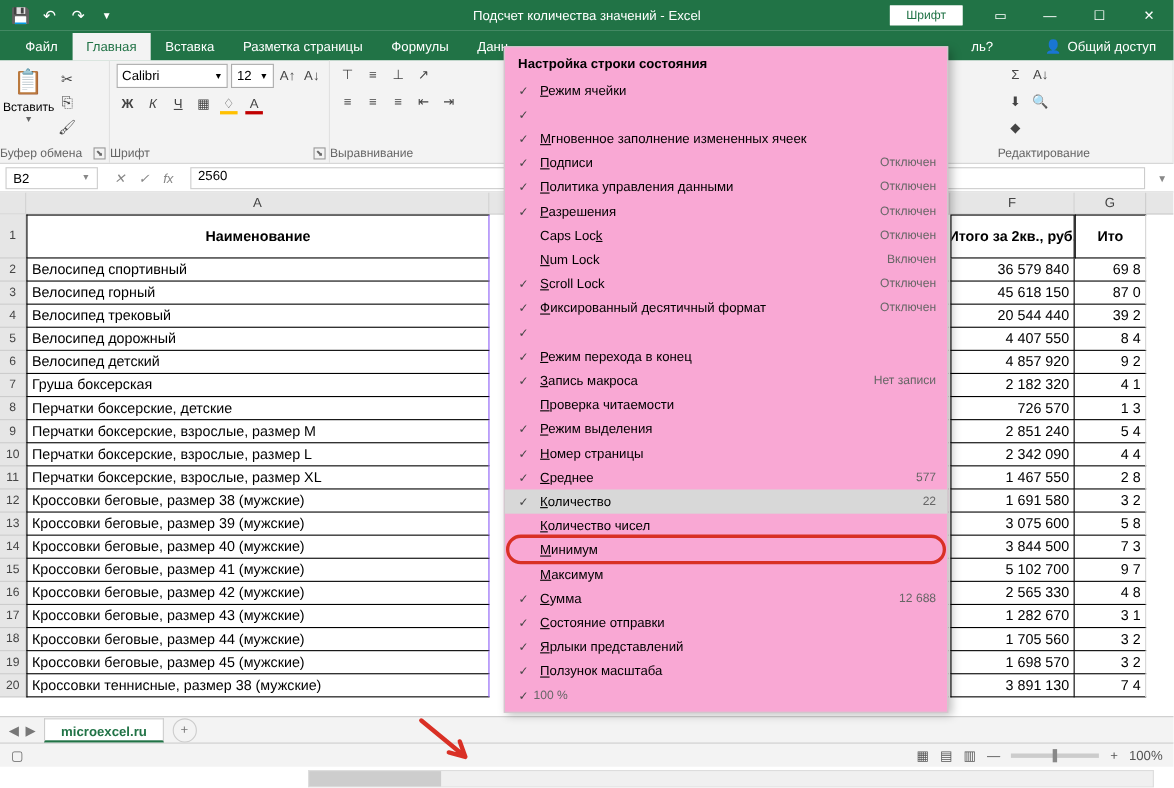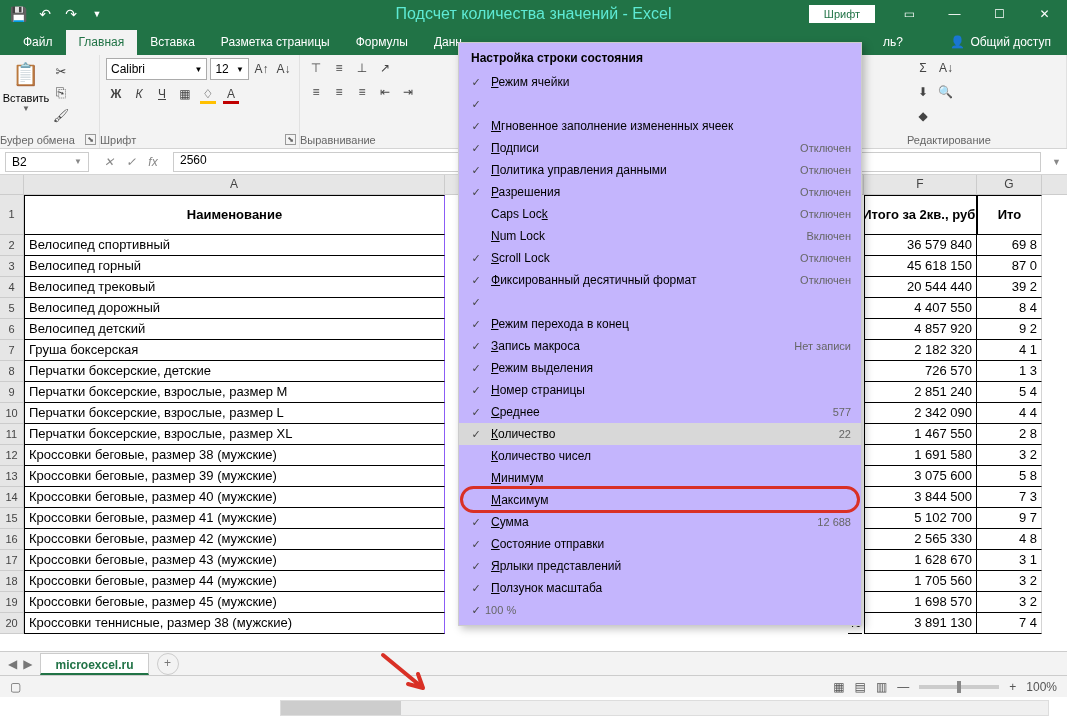--- a/index.html
+++ b/index.html
@@ -1,20 +1,20 @@
 <!DOCTYPE html>
 <html><head>
 <meta charset="utf-8">
 <style>
 *{margin:0;padding:0;box-sizing:border-box;font-family:"Segoe UI",Tahoma,sans-serif;font-size:12px}
 body{background:#fff;width:1067px;height:716px;overflow:hidden;position:relative}
 .titlebar{height:28px;background:#217346;display:flex;align-items:center;color:#fff;position:relative}
 .qat{display:flex;align-items:center;padding-left:8px;gap:4px}
 .qat-btn{width:22px;height:22px;display:flex;align-items:center;justify-content:center;color:#fff;font-size:14px}
-.title-text{position:absolute;left:50%;transform:translateX(-50%);color:#5eead4;font-size:16px}
+.title-text{position:absolute;left:50%;transform:translateX(-50%);color:#ffffff;font-size:12px}
 .winbtns{margin-left:auto;display:flex;align-items:center}
 .winbtn{width:45px;height:28px;display:flex;align-items:center;justify-content:center;color:#fff;font-size:12px}
 .loginbtn{background:#fff;color:#217346;padding:2px 14px;margin-right:12px;font-size:11px;border:1px solid #fff}
 .ribbontabs{height:27px;background:#217346;display:flex;align-items:flex-end;padding-left:10px}
 .rtab{padding:0 13px;height:25px;line-height:25px;color:#fff;font-size:12px;cursor:pointer}
 .rtab.active{background:#f3f3f3;color:#217346}
 .rtab.share{margin-left:auto;display:flex;align-items:center;gap:5px;padding-right:16px}
 .ribbon{height:94px;background:#f3f3f3;border-bottom:1px solid #d4d4d4;display:flex;position:relative}
 .rgroup{border-right:1px solid #e1e1e1;padding:3px 6px 2px;display:flex;flex-direction:column;position:relative}
 .rgroup-label{position:absolute;bottom:2px;left:0;right:0;text-align:left;font-size:11px;color:#666}
@@ -49,21 +49,21 @@
 .cell.colA{width:421px;border-left:1px solid #000;border-right:1px solid #8b5cf6;border-bottom:1px solid #000}
 .cell.colF{width:113px;text-align:right;border-right:1px solid #000;border-bottom:1px solid #000;border-left:1px solid #000}
 .cell.colG{width:65px;text-align:right;border-right:1px solid #d4d4d4;border-bottom:1px solid #000}
 .gap-col{width:419px}
 .sheet-tabs{height:24px;border-top:1px solid #ccc;display:flex;align-items:center;background:#f3f3f3}
 .tab-nav{display:flex;padding:0 8px;gap:6px;color:#777;font-size:10px}
 .sheet-tab{padding:0 14px;height:22px;line-height:22px;border:1px solid #ccc;border-bottom:2px solid #217346;background:#fff;color:#217346;font-weight:bold;font-size:12px}
 .add-sheet{width:22px;height:22px;border:1px solid #ccc;border-radius:50%;margin-left:8px;text-align:center;line-height:19px;color:#777}
 .statusbar{height:22px;background:#f3f3f3;border-top:1px solid #ccc;display:flex;align-items:center;padding:0 10px}
 .sb-right{margin-left:auto;display:flex;align-items:center;gap:10px;font-size:11px;color:#555}
-.context-menu{position:absolute;left:458px;top:42px;width:404px;background:#c4b5fd;border:1px solid #ccc;box-shadow:3px 3px 8px rgba(0,0,0,0.25);z-index:100;padding-bottom:4px}
+.context-menu{position:absolute;left:458px;top:42px;width:404px;background:#f9a8d4;border:1px solid #ccc;box-shadow:3px 3px 8px rgba(0,0,0,0.25);z-index:100;padding-bottom:4px}
 .cm-title{padding:8px 12px 6px;font-weight:bold;font-size:12px}
 .cm-item{display:flex;align-items:center;height:22px;padding:0 10px 0 8px;font-size:12px;cursor:pointer}
 .cm-check{width:18px;text-align:center;color:#444;font-size:11px}
 .cm-label{flex:1;padding-left:6px}
 .cm-label u{text-decoration:underline}
 .cm-value{color:#666;font-size:11px}
 .cm-item.highlighted{background:#d8d8d8;position:relative}
 .highlight-border{position:absolute;border:3px solid #d93025;border-radius:14px;pointer-events:none;left:460px;top:486px;width:400px;height:27px;z-index:101}
 .red-arrow{position:absolute;left:378px;top:650px;width:60px;height:50px;z-index:99}
 .scroll-h{position:absolute;bottom:0;left:280px;right:18px;height:16px;background:#f0f0f0;border:1px solid #ddd}
@@ -347,21 +347,21 @@
             <span style="position:absolute;right:2px;font-size:13px;border-bottom:1px solid #000;line-height:20px">70</span>
           </div>
           <div class="cell colF">2 565 330</div>
           <div class="cell colG">4 8</div>
         </div>
         <div class="data-row">
           <div class="cell colA">Кроссовки беговые, размер 43 (мужские)</div>
           <div class="gap-col" style="position:relative">
             <span style="position:absolute;right:2px;font-size:13px;border-bottom:1px solid #000;line-height:20px">70</span>
           </div>
-          <div class="cell colF">1 628 670</div>
+          <div class="cell colF">1 282 670</div>
           <div class="cell colG">3 1</div>
         </div>
         <div class="data-row">
           <div class="cell colA">Кроссовки беговые, размер 44 (мужские)</div>
           <div class="gap-col" style="position:relative">
             <span style="position:absolute;right:2px;font-size:13px;border-bottom:1px solid #000;line-height:20px">30</span>
           </div>
           <div class="cell colF">1 705 560</div>
           <div class="cell colG">3 2</div>
         </div>
@@ -472,20 +472,25 @@
         <span class="cm-check">✓</span>
         <span class="cm-label"><u>Р</u>ежим перехода в конец</span>
         <span class="cm-value"></span>
       </div>
       <div class="cm-item">
         <span class="cm-check">✓</span>
         <span class="cm-label"><u>З</u>апись макроса</span>
         <span class="cm-value">Нет записи</span>
       </div>
       <div class="cm-item">
+        <span class="cm-check"></span>
+        <span class="cm-label"><u>П</u>роверка читаемости</span>
+        <span class="cm-value"></span>
+      </div>
+      <div class="cm-item">
         <span class="cm-check">✓</span>
         <span class="cm-label"><u>Р</u>ежим выделения</span>
         <span class="cm-value"></span>
       </div>
       <div class="cm-item">
         <span class="cm-check">✓</span>
         <span class="cm-label"><u>Н</u>омер страницы</span>
         <span class="cm-value"></span>
       </div>
       <div class="cm-item">

